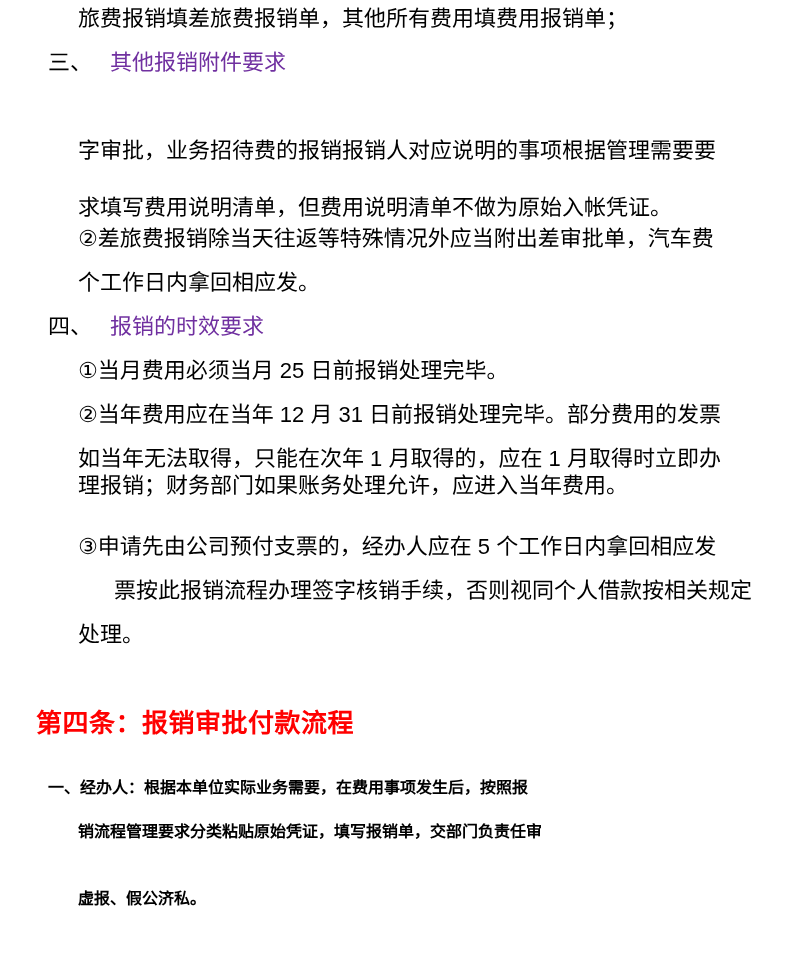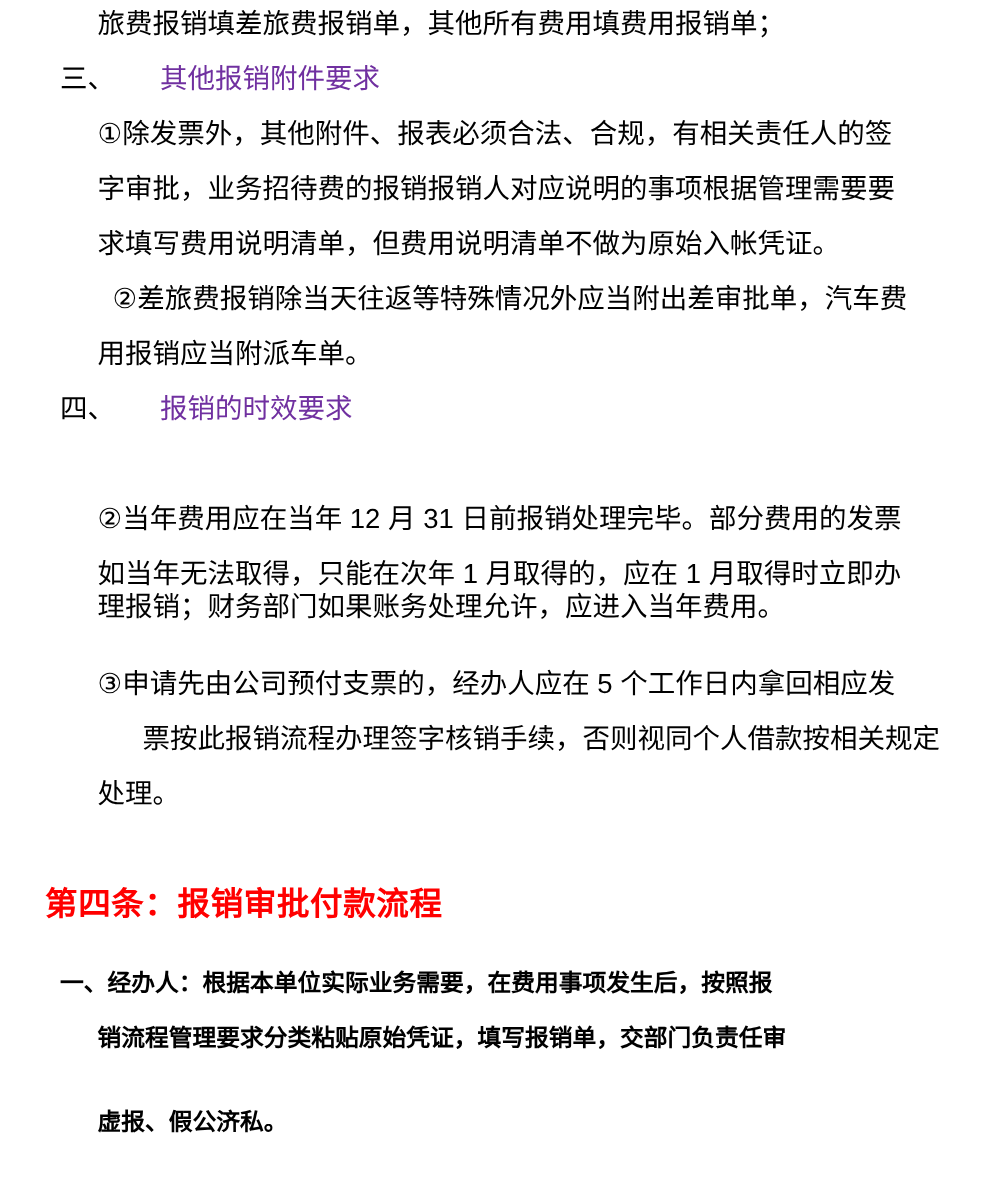--- a/index.html
+++ b/index.html
@@ -42,71 +42,71 @@
     left: 48px;
     font-size: 22px;
     line-height: 44px;
     white-space: nowrap;
   }
   .sec-num {
     color: #000000;
   }
   .sec-title {
     color: #7030A0;
-    margin-left: 36px;
+    margin-left: 18px;
   }
 
   
   .art-heading {
     position: absolute;
     left: 36px;
     font-size: 26px;
     line-height: 34px;
     font-weight: bold;
     color: #FF0000;
     white-space: nowrap;
     letter-spacing: 0.5px;
   }
 
   
   .hang-para {
     position: absolute;
     left: 48px;
-    font-size: 19px;
+    font-size: 16px;
     line-height: 44px;
     font-weight: 600;
     white-space: nowrap;
     color: #000000;
   }
   .hang-para.cont {
     left: 78px;
   }
 </style>
 </head>
 <body>
 
 <div class="page">
 
   <div class="tline" style="top:-3px;">旅费报销填差旅费报销单，其他所有费用填费用报销单；</div>
 
   <div class="sec-heading" style="top:41px;">
     <span class="sec-num">三、</span><span class="sec-title">其他报销附件要求</span>
   </div>
 
-  <div class="tline" style="top:85px;">①除发票外，其他附件、报表必须合法、合规，有相关责任人的签</div>
   <div class="tline" style="top:129px;">字审批，业务招待费的报销报销人对应说明的事项根据管理需要要</div>
-  <div class="tline" style="top:173px;text-align:center;">求填写费用说明清单，但费用说明清单不做为原始入帐凭证。</div>
+  <div class="tline" style="top:186px;text-align:center;">求填写费用说明清单，但费用说明清单不做为原始入帐凭证。</div>
 
-  <div class="tline" style="top:217px;margin-left:12px;">②差旅费报销除当天往返等特殊情况外应当附出差审批单，汽车费</div>
-  <div class="tline" style="top:261px;">用报销应当附派车单。</div>
+  <div class="tline" style="top:217px;">②差旅费报销除当天往返等特殊情况外应当附出差审批单，汽车费</div>
+  <div class="tline" style="top:261px;">个工作日内拿回相应发。</div>
 
   <div class="sec-heading" style="top:305px;">
     <span class="sec-num">四、</span><span class="sec-title">报销的时效要求</span>
   </div>
 
+  <div class="tline" style="top:349px;">①当月费用必须当月 25 日前报销处理完毕。</div>
 
   <div class="tline" style="top:393px;">②当年费用应在当年 12 月 31 日前报销处理完毕。部分费用的发票</div>
   <div class="tline" style="top:437px;">如当年无法取得，只能在次年 1 月取得的，应在 1 月取得时立即办</div>
   <div class="tline" style="top:464px;">理报销；财务部门如果账务处理允许，应进入当年费用。</div>
 
   <div class="tline" style="top:525px;">③申请先由公司预付支票的，经办人应在 5 个工作日内拿回相应发</div>
   <div class="tline" style="top:569px;margin-left:36px;">票按此报销流程办理签字核销手续，否则视同个人借款按相关规定</div>
   <div class="tline" style="top:613px;">处理。</div>
 
   <div class="art-heading" style="top:706px;">第四条：报销审批付款流程</div>

